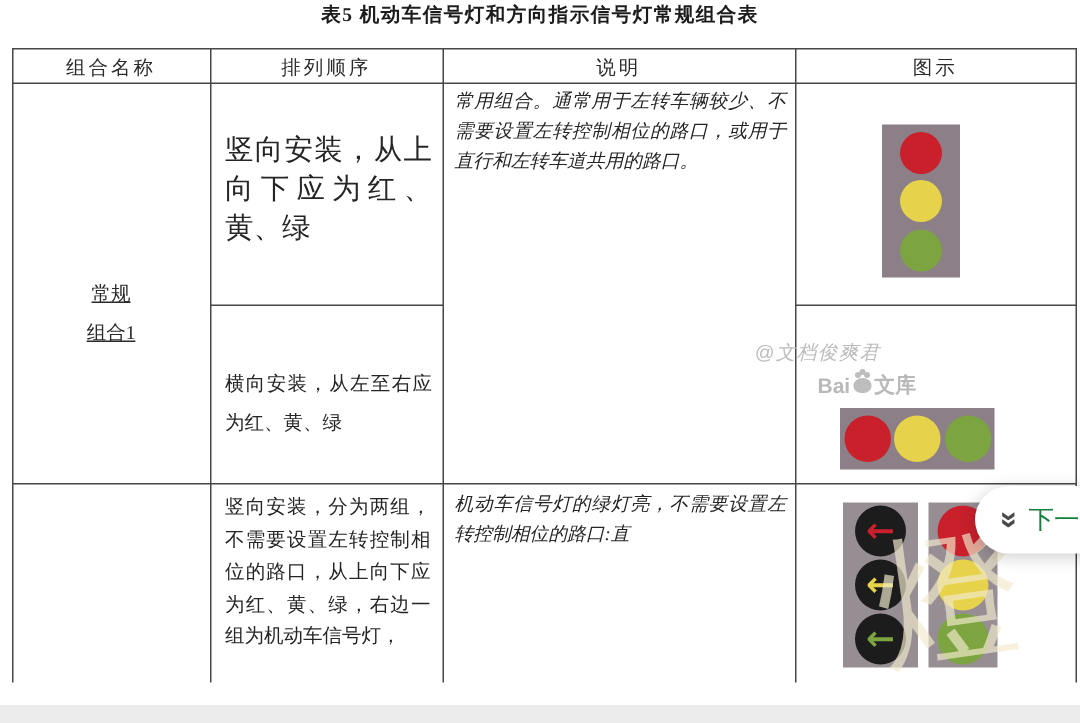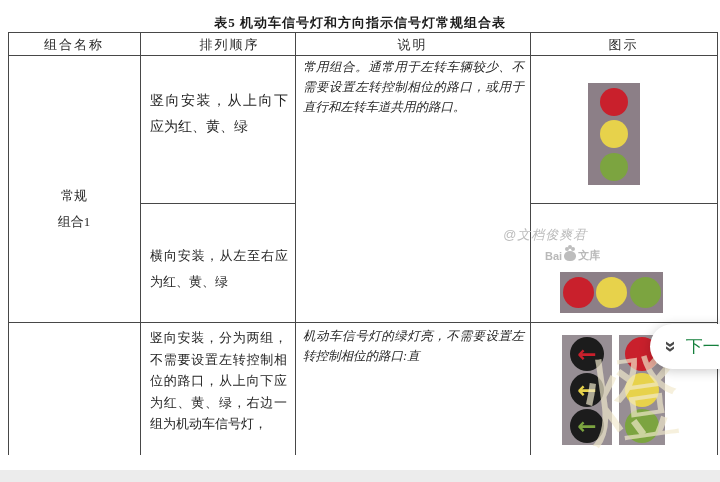--- a/index.html
+++ b/index.html
@@ -1,54 +1,54 @@
 <!DOCTYPE html>
 <html><head>
 <meta charset="utf-8">
 <style>
   * { margin:0; padding:0; box-sizing:border-box; }
   html,body { width:720px; height:482px; overflow:hidden; background:#fff;
     font-family:"Liberation Serif","DejaVu Serif",serif; }
   .page { position:relative; width:720px; height:482px; background:#fff; overflow:hidden; }
 
-  .doc-title { position:absolute; top:14px; left:0; width:720px; text-align:center;
+  .doc-title { position:absolute; top:1px; left:0; width:720px; text-align:center;
     font-size:13px; font-weight:bold; color:#1c1c1c; letter-spacing:1px; }
 
   .bline { position:absolute; background:#474747; }
   .h { height:1px; } .v { width:1px; }
 
   .hdr { position:absolute; top:36px; height:18px; display:flex; align-items:center;
     justify-content:center; font-size:13px; color:#2a2a2a; letter-spacing:2px; }
 
   .cellText { position:absolute; font-size:12.5px; color:#252525; line-height:20px;
     text-align:justify; }
   .cellText p { text-align:justify;font-style:italic; }
   .centerName { position:absolute; text-align:center; font-size:13px; color:#2a2a2a;
-    line-height:26px; }
+    line-height:26px;text-decoration:underline; }
 
   .light { position:absolute; display:flex; align-items:center;
     justify-content:space-evenly; z-index:1; }
   .vert { flex-direction:column; }
   .lamp { border-radius:50%; flex:0 0 auto; display:flex; align-items:center;
     justify-content:center; }
   #light-v1 { left:588px; top:83px; width:52px; height:102px; }
   #light-v1 .lamp { width:28px; height:28px; }
   #light-h1 { left:560px; top:272px; width:103px; height:41px; }
   #light-h1 .lamp { width:31px; height:31px; }
   #light-arrow { left:562px; top:335px; width:50px; height:110px; }
   #light-arrow .lamp { width:34px; height:34px; }
   #light-c2 { left:619px; top:335px; width:46px; height:110px; }
   #light-c2 .lamp { width:34px; height:34px; }
   .arrow { font-size:23px; font-weight:bold; line-height:1;
     font-family:"DejaVu Sans",sans-serif; }
 
   .wm-author { position:absolute; left:503px; top:226px; font-size:13px; color:#bcbcbc;
     letter-spacing:1px; z-index:2; font-family:"Liberation Sans",sans-serif;font-style:italic; }
   .wm-brand { position:absolute; left:545px; top:248px; display:flex; align-items:center;
-    gap:2px; z-index:2; color:#b9b9b9; font-weight:bold; font-size:11px;
+    gap:2px; z-index:2; color:#b9b9b9; font-weight:bold; font-size:14px;
     font-family:"Liberation Sans",sans-serif; }
   .paw { width:12px; height:10px; background:#bdbdbd; border-radius:50% 50% 45% 45%;
     position:relative; }
   .paw::before { content:""; position:absolute; top:-4px; left:1px; width:4px; height:4px;
     border-radius:50%; background:#bdbdbd; box-shadow:6px 0 0 #bdbdbd, 3px -2px 0 #bdbdbd; }
   .wm-stamp { position:absolute; left:585px; top:352px; font-size:96px; line-height:1;
     color:#f2eacd; opacity:0.68; transform:rotate(-8deg); z-index:2; pointer-events:none; }
 
   .next-pill { position:absolute; left:650px; top:324px; width:96px; height:45px;
     background:#fff; border-radius:23px; box-shadow:0 2px 12px rgba(0,0,0,0.20);
@@ -73,30 +73,30 @@
   <div class="bline h" style="left:140px; top:203px; width:156px;"></div>
   <div class="bline h" style="left:530px; top:203px; width:188px;"></div>
   <div class="bline h" style="left:8px; top:322px; width:710px;"></div>
   <div class="bline v" style="left:8px; top:32px; height:423px;"></div>
   <div class="bline v" style="left:140px; top:32px; height:423px;"></div>
   <div class="bline v" style="left:295px; top:32px; height:423px;"></div>
   <div class="bline v" style="left:530px; top:32px; height:423px;"></div>
   <div class="bline v" style="left:717px; top:32px; height:423px;"></div>
 
   <div class="hdr" style="left:8px; width:132px;">组合名称</div>
-  <div class="hdr" style="left:140px; width:155px;margin-left:12px;">排列顺序</div>
+  <div class="hdr" style="left:140px; width:155px;">排列顺序</div>
   <div class="hdr" style="left:295px; width:235px;text-align:center;">说明</div>
   <div class="hdr" style="left:530px; width:187px;">图示</div>
 
   <div class="centerName" style="left:8px; top:183px; width:132px;">
     <span style="display:block;">常规</span>
     <span style="display:block;">组合1</span>
   </div>
 
-  <div class="cellText" style="left:150px; top:88px; width:138px; line-height:26px; font-size:14px;">竖向安装，从上向下应为红、黄、绿</div>
+  <div class="cellText" style="left:150px; top:88px; width:138px; line-height:26px; font-size:19px;">竖向安装，从上向下应为红、黄、绿</div>
   <div class="cellText" style="left:150px; top:243px; width:138px; line-height:26px; font-size:13px;">横向安装，从左至右应为红、黄、绿</div>
 
   <div class="cellText" style="left:303px; top:57px; width:221px;">
     <p>常用组合。通常用于左转车辆较少、不需要设置左转控制相位的路口，或用于直行和左转车道共用的路口。</p>
   </div>
 
   <div class="cellText" style="left:150px; top:327px; width:137px; line-height:21.5px; font-size:13px;">竖向安装，分为两组，不需要设置左转控制相位的路口，从上向下应为红、黄、绿，右边一组为机动车信号灯，</div>
 
   <div class="cellText" style="left:303px; top:326px; width:221px; line-height:20.3px;">
     <p>机动车信号灯的绿灯亮，不需要设置左转控制相位的路口:直</p>

